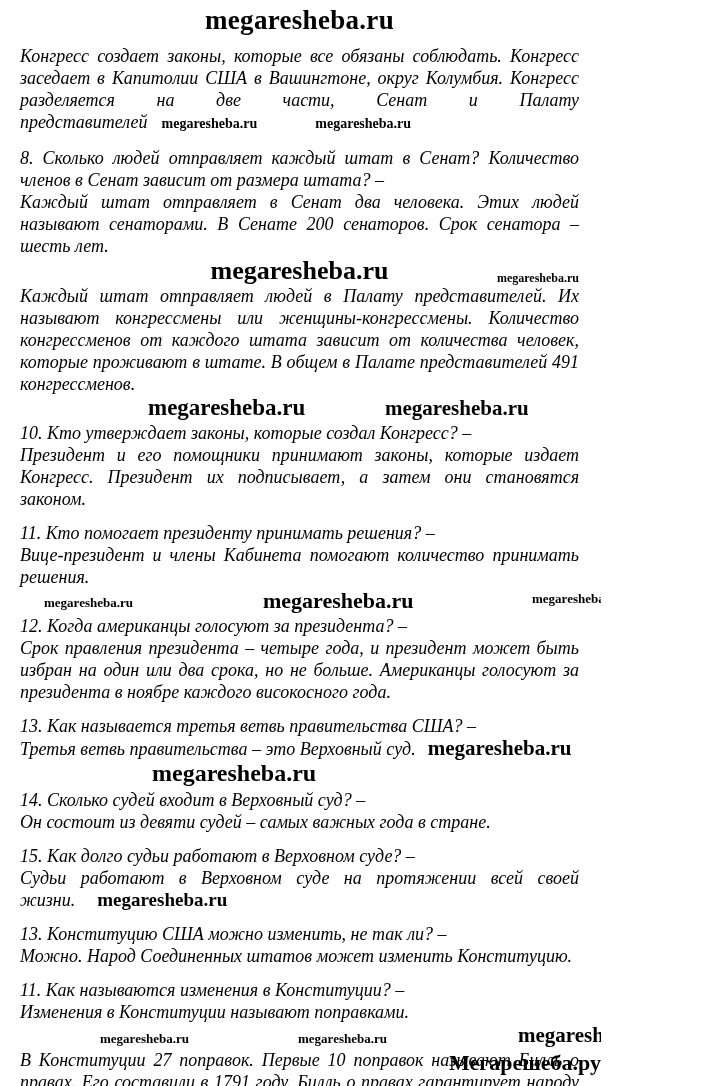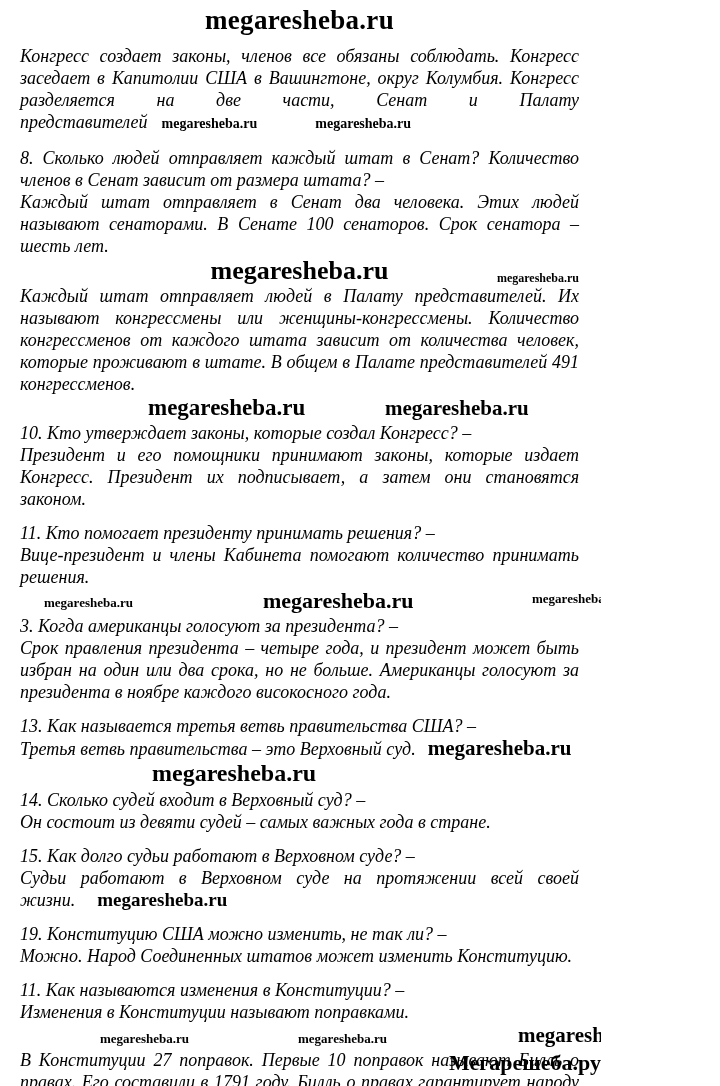--- a/index.html
+++ b/index.html
@@ -57,24 +57,24 @@
     text-align:right; font-weight:700; font-size:22px; line-height:30px;
   }
 </style>
 </head>
 <body>
 
 <div class="page">
 
   <div class="brand-top">megaresheba.ru</div>
 
-  <p class="p intro"><span>Конгресс создает законы, членов все обязаны соблюдать. Конгресс заседает в Капитолии США в Вашингтоне, округ Колумбия. Конгресс разделяется на две части, Сенат и Палату представителей</span><span class="wm wm-inline-sm">megaresheba.ru</span><span class="wm wm-inline-sm2">megaresheba.ru</span></p>
+  <p class="p intro"><span>Конгресс создает законы, которые все обязаны соблюдать. Конгресс заседает в Капитолии США в Вашингтоне, округ Колумбия. Конгресс разделяется на две части, Сенат и Палату представителей</span><span class="wm wm-inline-sm">megaresheba.ru</span><span class="wm wm-inline-sm2">megaresheba.ru</span></p>
 
   <p class="p q">8. Сколько людей отправляет каждый штат в Сенат? Количество членов в Сенат зависит от размера штата? –</p>
-  <p class="p a">Каждый штат отправляет в Сенат два человека. Этих людей называют сенаторами. В Сенате 100 сенаторов. Срок сенатора – шесть лет.</p>
+  <p class="p a">Каждый штат отправляет в Сенат два человека. Этих людей называют сенаторами. В Сенате 200 сенаторов. Срок сенатора – шесть лет.</p>
 
   <div class="wm-row wm-row-center">
     <span class="wm">megaresheba.ru</span>
     <span class="wm wm-right-sm">megaresheba.ru</span>
   </div>
 
   <p class="p a">Каждый штат отправляет людей в Палату представителей. Их называют конгрессмены или женщины-конгрессмены. Количество конгрессменов от каждого штата зависит от количества человек, которые проживают в штате. В общем в Палате представителей 491 конгрессменов.</p>
 
   <div class="wm-row wm-row-pair">
     <span class="wm wm-a">megaresheba.ru</span>
@@ -86,37 +86,37 @@
 
   <p class="p q">11. Кто помогает президенту принимать решения? –</p>
   <p class="p a">Вице-президент и члены Кабинета помогают количество принимать решения.</p>
 
   <div class="wm-row wm-row-triple">
     <span class="wm wm-a">megaresheba.ru</span>
     <span class="wm wm-b">megaresheba.ru</span>
     <span class="wm wm-c">megaresheba.ru</span>
   </div>
 
-  <p class="p q after-wm">3. Когда американцы голосуют за президента? –</p>
+  <p class="p q after-wm">12. Когда американцы голосуют за президента? –</p>
   <p class="p a">Срок правления президента – четыре года, и президент может быть избран на один или два срока, но не больше. Американцы голосуют за президента в ноябре каждого високосного года.</p>
 
   <p class="p q">13. Как называется третья ветвь правительства США? –</p>
   <p class="p a"><span>Третья ветвь правительства – это Верховный суд.</span><span class="wm wm-inline-lg">megaresheba.ru</span></p>
 
   <div class="wm-row wm-row-single">
     <span class="wm wm-a">megaresheba.ru</span>
   </div>
 
   <p class="p q after-wm">14. Сколько судей входит в Верховный суд? –</p>
   <p class="p a">Он состоит из девяти судей – самых важных года в стране.</p>
 
   <p class="p q">15. Как долго судьи работают в Верховном суде? –</p>
   <p class="p a"><span>Судьи работают в Верховном суде на протяжении всей своей жизни.</span><span class="wm wm-inline-md">megaresheba.ru</span></p>
 
-  <p class="p q">19. Конституцию США можно изменить, не так ли? –</p>
+  <p class="p q">13. Конституцию США можно изменить, не так ли? –</p>
   <p class="p a">Можно. Народ Соединенных штатов может изменить Конституцию.</p>
 
   <p class="p q">11. Как называются изменения в Конституции? –</p>
   <p class="p a">Изменения в Конституции называют поправками.</p>
 
   <div class="wm-row wm-row-triple2">
     <span class="wm wm-a">megaresheba.ru</span>
     <span class="wm wm-b">megaresheba.ru</span>
     <span class="wm wm-c">megaresheba.ru</span>
   </div>

